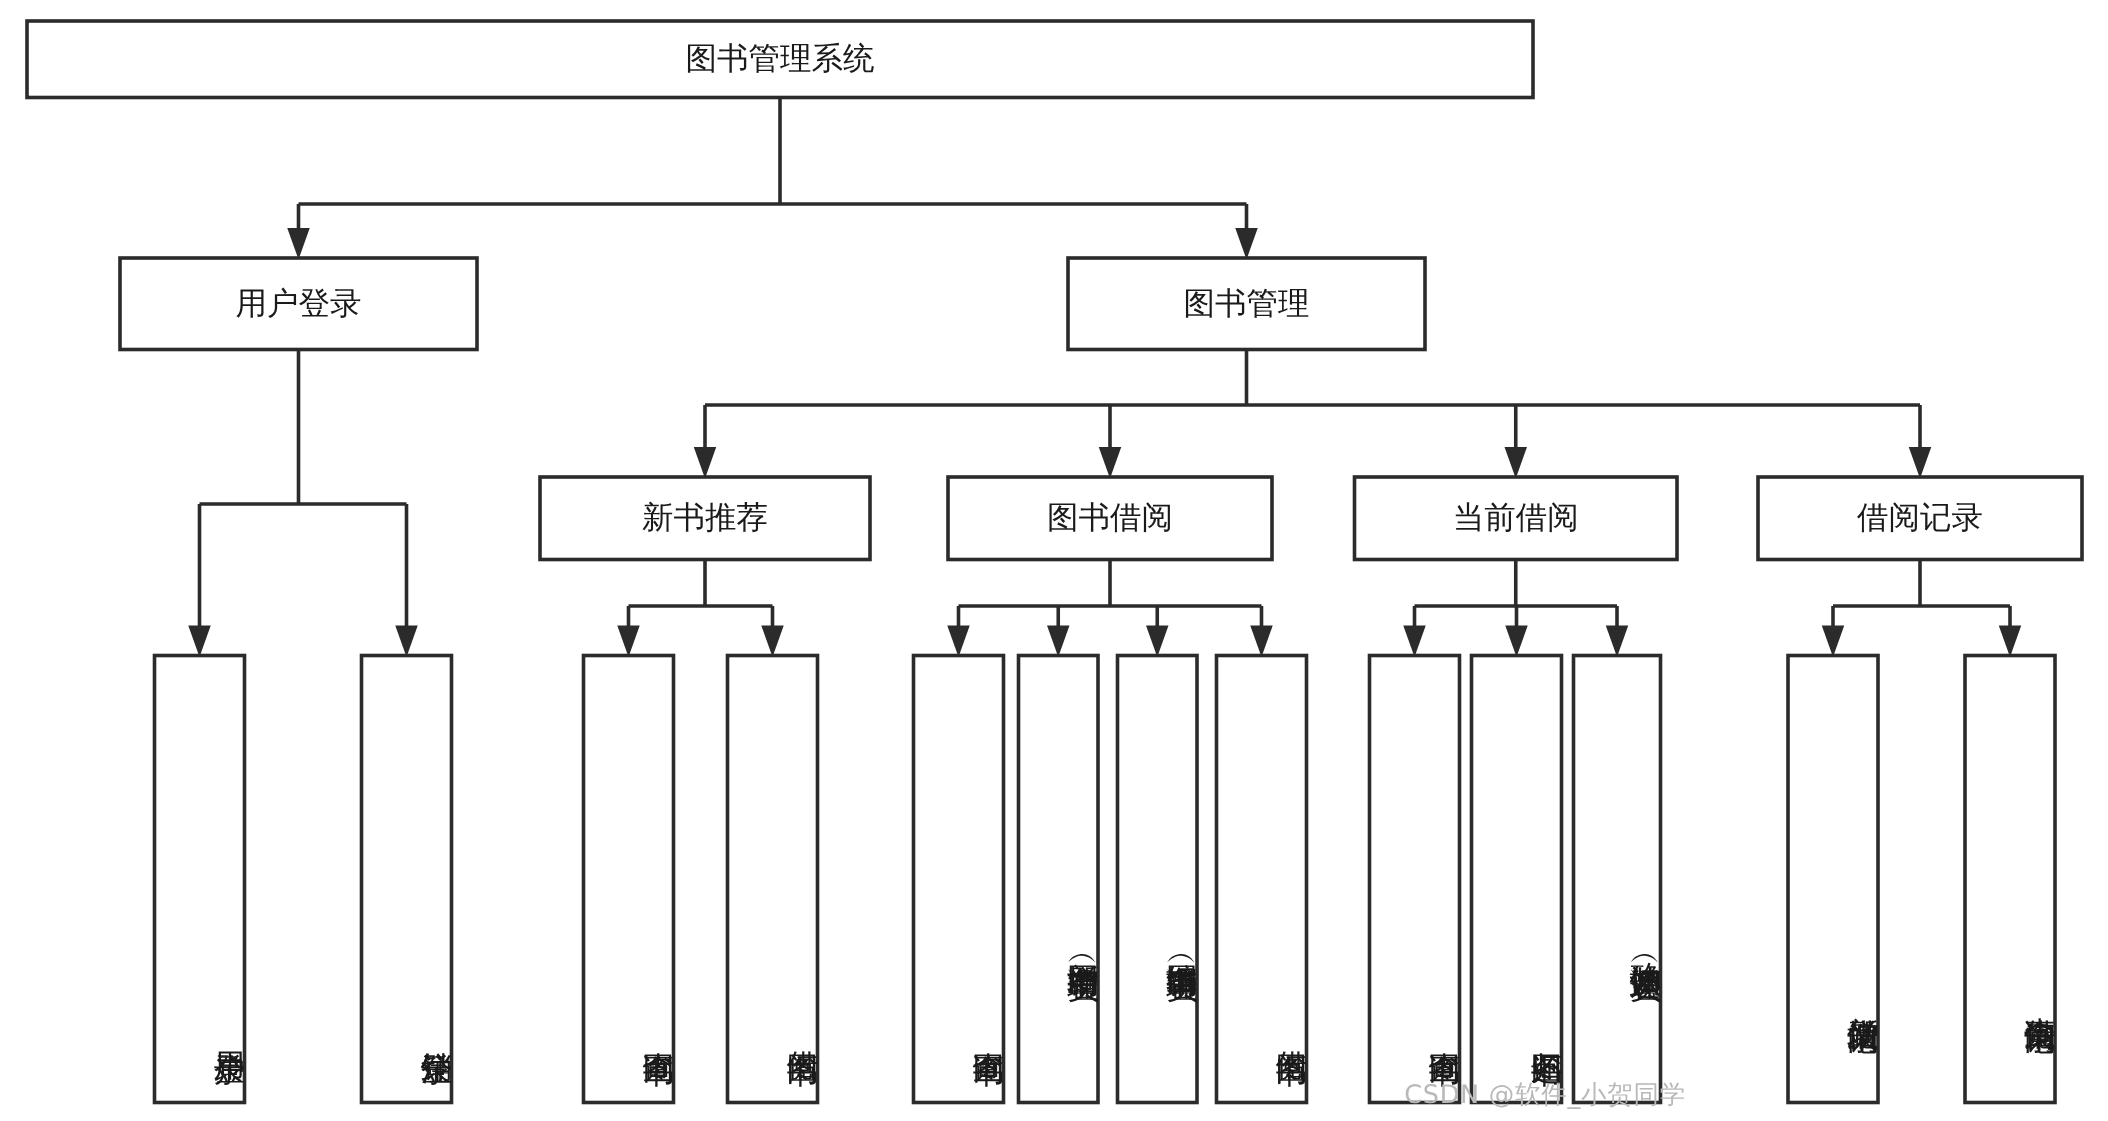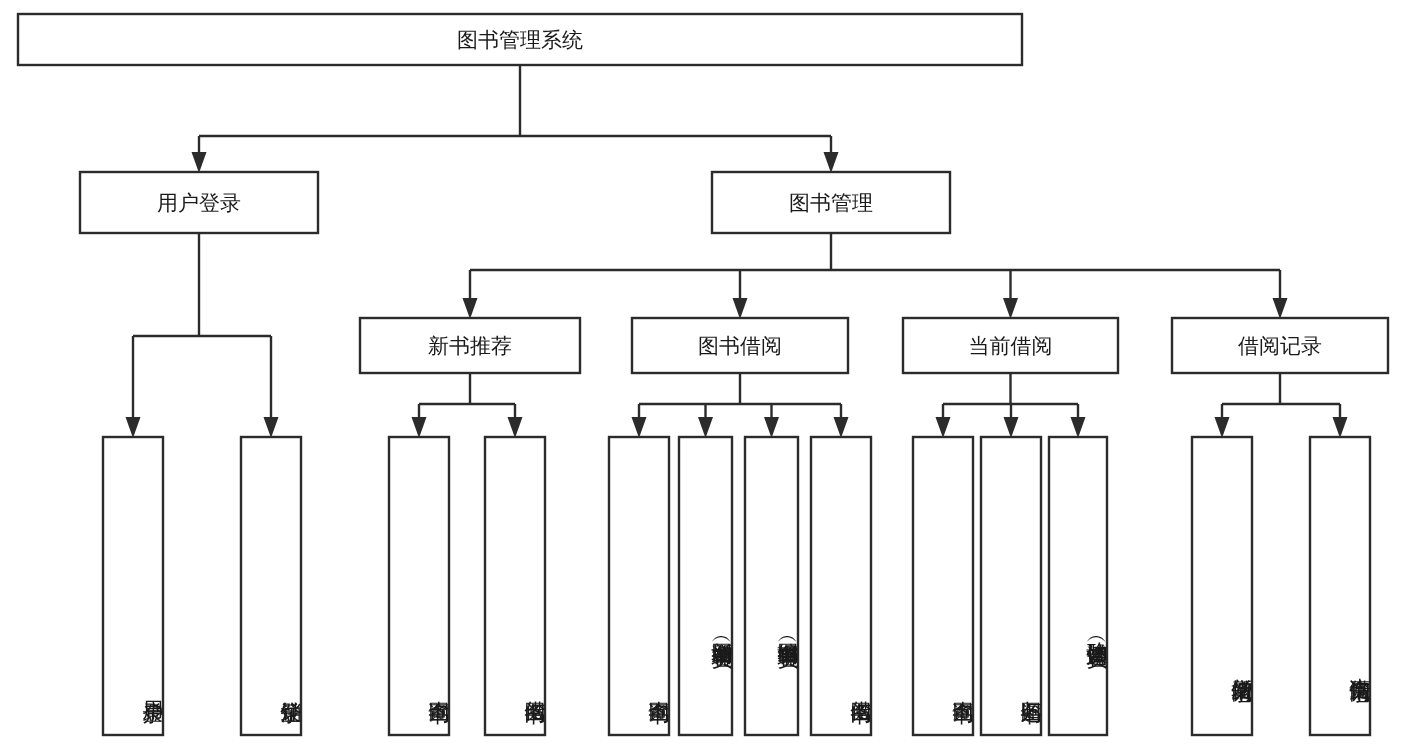--- a/index.html
+++ b/index.html
@@ -227,13 +227,14 @@
       <div class="node-label-v" style="left: 609px; width: 60px; height: 290px; top: 541px;">查询图书</div>
       <div class="node-label-v" style="left: 679px; width: 53px; height: 290px; top: 484.75px;">新增图书（管理员）</div>
       <div class="node-label-v" style="left: 745px; width: 53px; height: 290px; top: 484.75px;">编辑图书（管理员）</div>
       <div class="node-label-v" style="left: 811px; width: 60px; height: 290px; top: 541px;">借阅图书</div>
       <div class="node-label-v" style="left: 913px; width: 60px; height: 290px; top: 541px;">查询图书</div>
       <div class="node-label-v" style="left: 981px; width: 60px; height: 290px; top: 541px;">归还图书</div>
       <div class="node-label-v" style="left: 1049px; width: 58px; height: 290px; top: 484.75px;">确认归还（管理员）</div>
       <div class="node-label-v" style="left: 1192px; width: 60px; height: 290px; top: 518.5px;">新增借阅记录</div>
       <div class="node-label-v" style="left: 1310px; width: 60px; height: 290px; top: 518.5px;">查询借阅记录</div>
     </div>
+  <div class="watermark">CSDN @软件_小贺同学</div>
 </div>
 
 </body></html>

